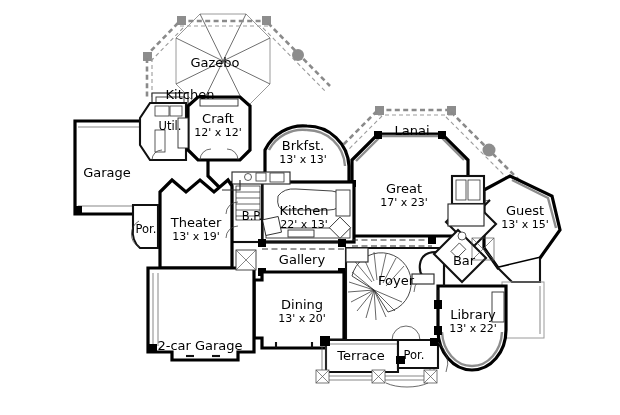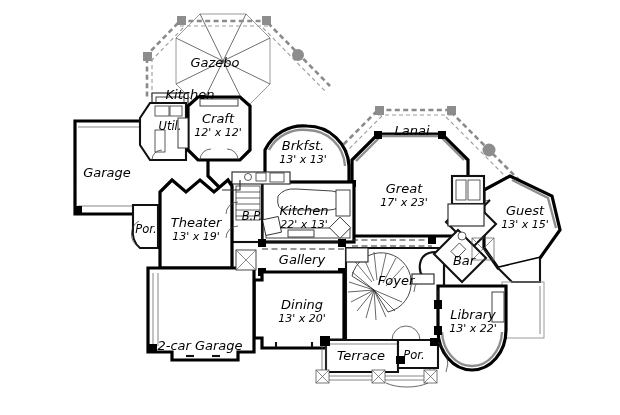--- a/index.html
+++ b/index.html
@@ -12,21 +12,20 @@
     width: 620px;
     height: 415px;
     overflow: hidden;
     font-family: "DejaVu Sans", "Liberation Sans", sans-serif;
   }
   #plan-root {
     position: relative;
     width: 620px;
     height: 362px;
     background: #ffffff;
-    font-style: italic;
   }
   svg#floorplan {
     display: block;
     width: 620px;
     height: 415px;
   }
   
   .wall-heavy {
     fill: none;
     stroke: #000000;

